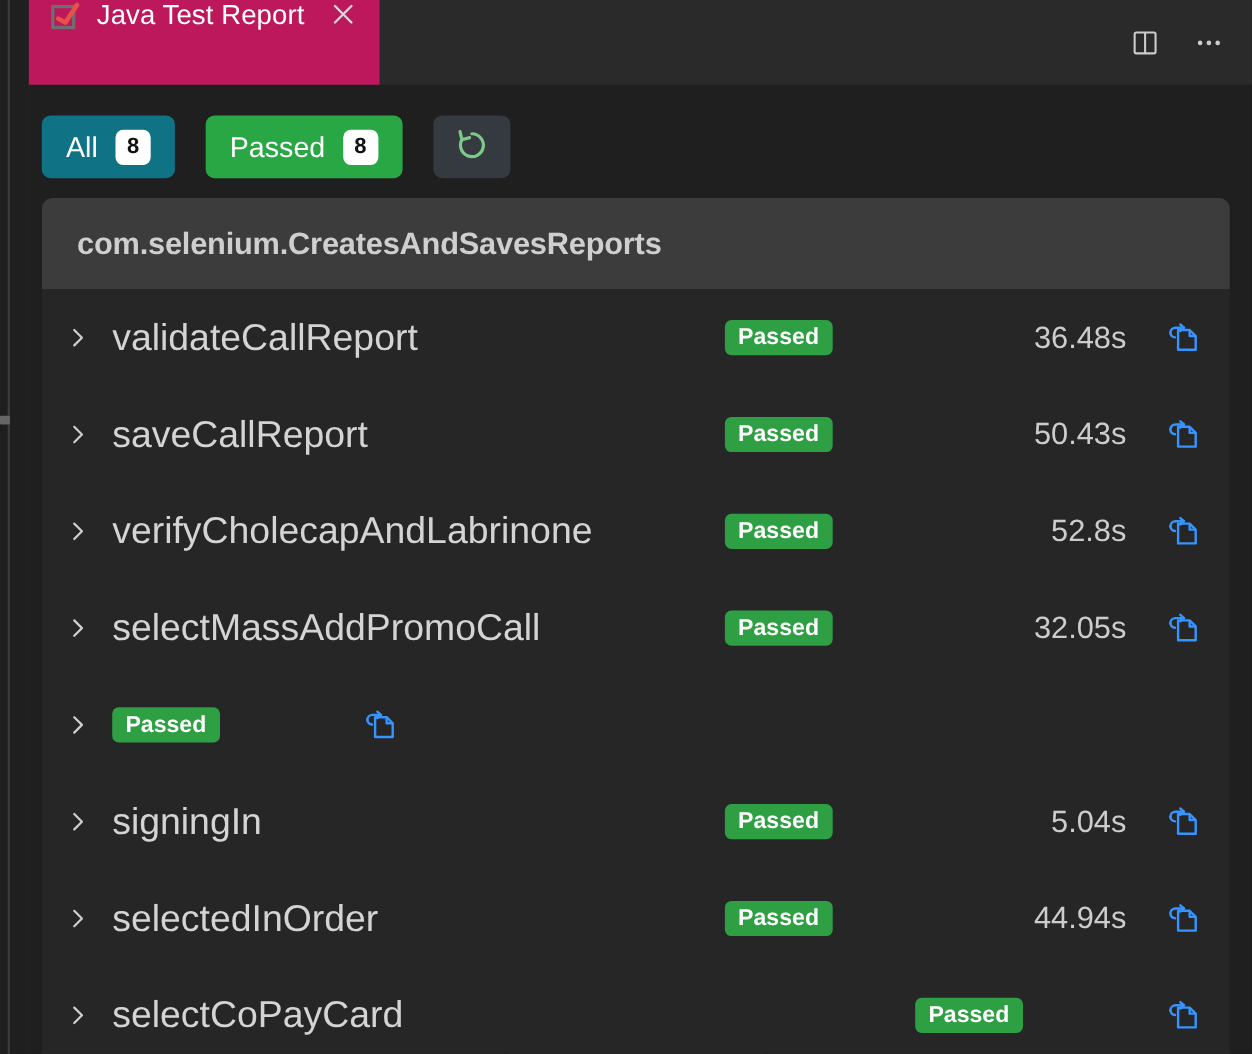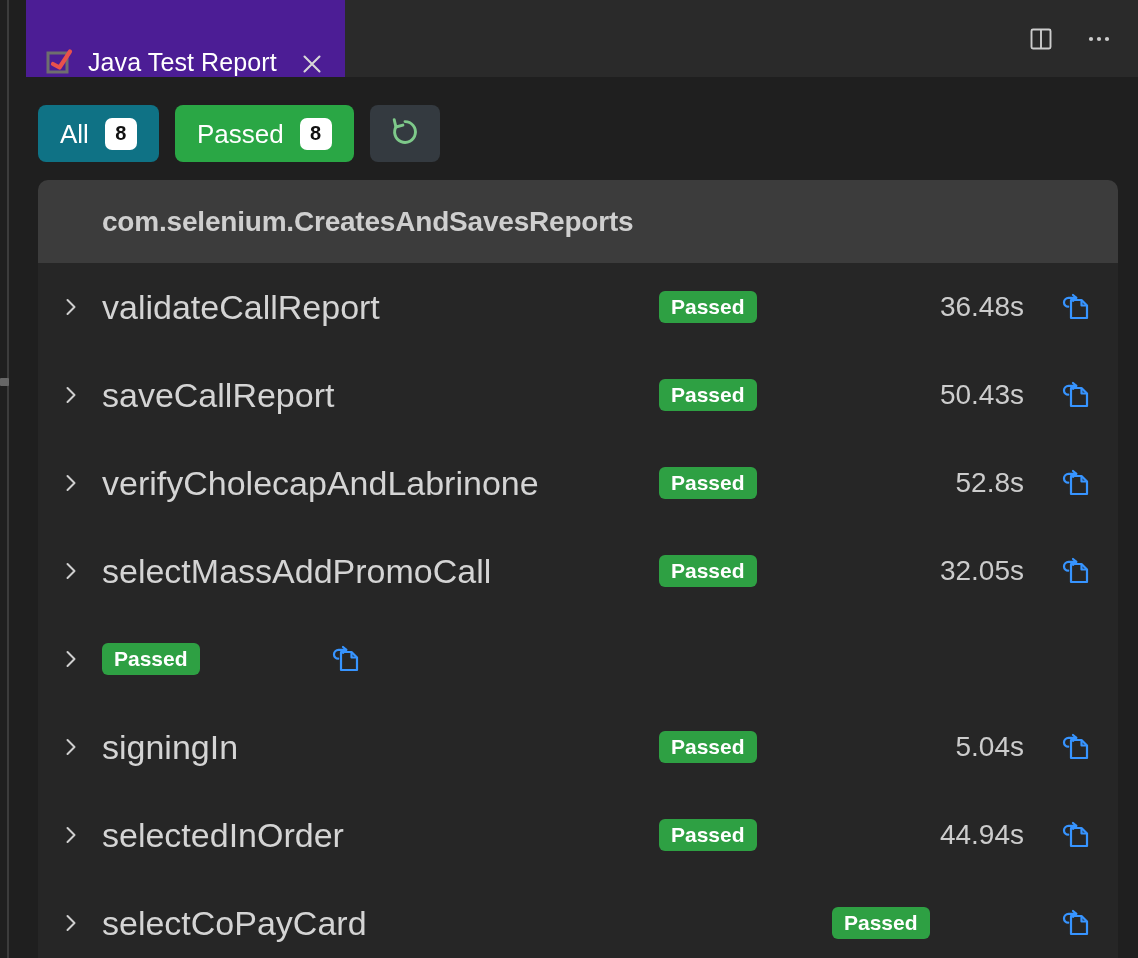--- a/index.html
+++ b/index.html
@@ -59,25 +59,25 @@
     position: absolute;
     left: 26px; top: 0;
     width: 1112px;
     height: 77px;
     background: #2a2a2a;
     display: flex;
     align-items: stretch;
   }
   .tab {
     display: flex;
-    align-items: flex-end;
+    align-items: flex-start;
     gap: 14px;
     height: 77px;
     padding: 0 20px 0 18px;
-    background: #4c1d95;
+    background: #be185d;
     box-sizing: border-box;
     cursor: pointer;
     min-width: 300px;
   }
   .tab-icon {
     width: 30px;
     height: 30px;
     flex: 0 0 30px;
     display: block;
   }
@@ -109,21 +109,21 @@
     justify-content: center;
     cursor: pointer;
   }
 
   
   .toolbar {
     position: absolute;
     left: 38px; top: 105px;
     display: flex;
     align-items: center;
-    gap: 16px;
+    gap: 28px;
   }
   .filter-btn {
     display: flex;
     align-items: center;
     gap: 16px;
     height: 57px;
     padding: 0 22px;
     border-radius: 8px;
     box-sizing: border-box;
     cursor: pointer;
@@ -168,21 +168,21 @@
     width: 1080px;
     bottom: 0;
     overflow: hidden;
   }
   .suite-header {
     height: 83px;
     background: #3c3c3c;
     border-radius: 10px 10px 0 0;
     display: flex;
     align-items: center;
-    padding-left: 64px;
+    padding-left: 32px;
     box-sizing: border-box;
   }
   .suite-title {
     font-size: 28px;
     font-weight: bold;
     color: #cfcfcf;
     letter-spacing: -0.2px;
   }
   .rows {
     background: #262626;

